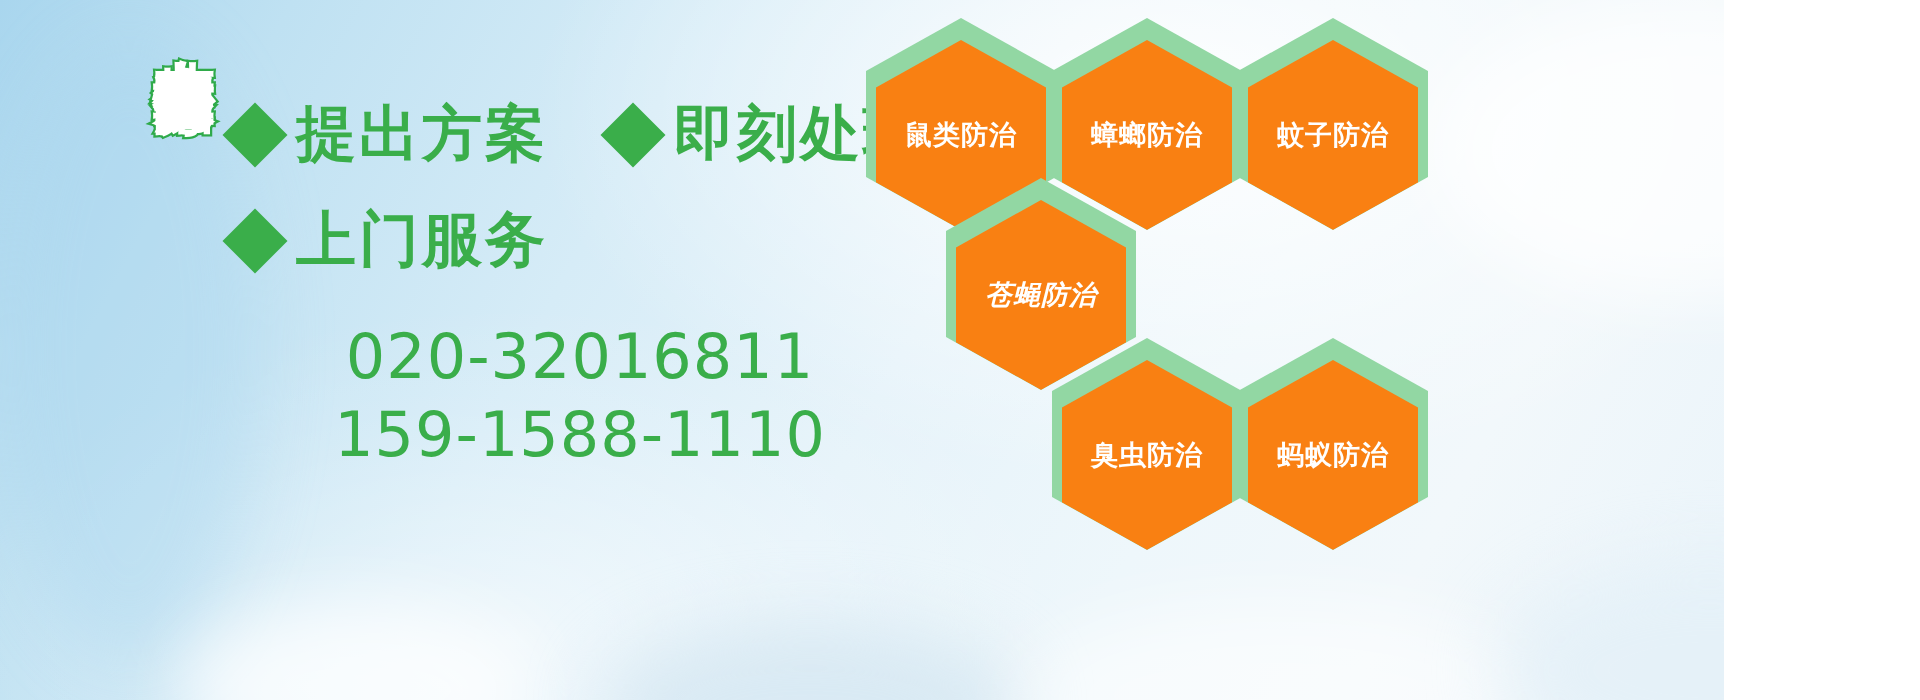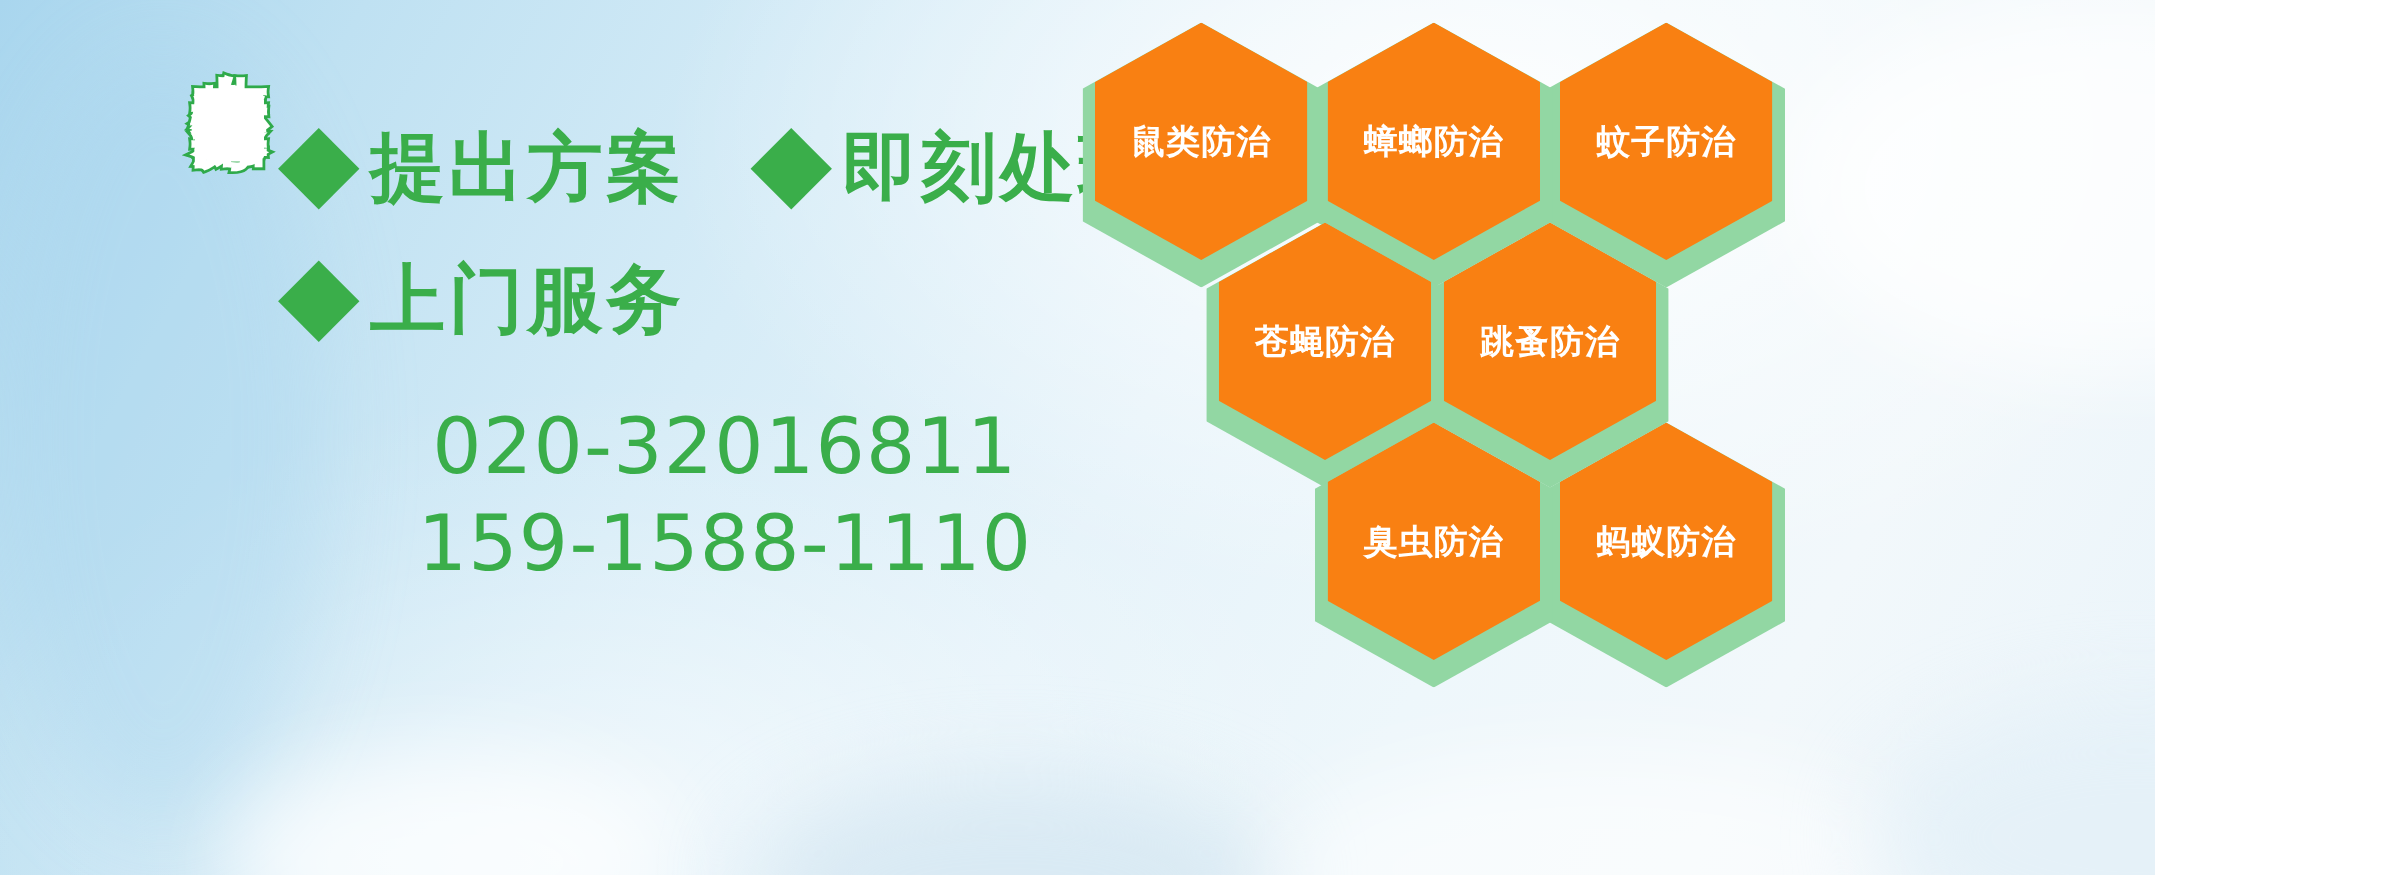--- a/index.html
+++ b/index.html
@@ -124,21 +124,21 @@
     height: 560px;
   }
   .hex {
     position: absolute;
     width: 190px;
     height: 212px;
     -webkit-clip-path: polygon(50% 0%, 100% 25%, 100% 75%, 50% 100%, 0% 75%, 0% 25%);
     clip-path: polygon(50% 0%, 100% 25%, 100% 75%, 50% 100%, 0% 75%, 0% 25%);
     background: #92d7a3;
     display: flex;
-    align-items: flex-start;
+    align-items: flex-end;
     justify-content: center;
   }
   .hex-inner {
     width: 170px;
     height: 190px;
     -webkit-clip-path: polygon(50% 0%, 100% 25%, 100% 75%, 50% 100%, 0% 75%, 0% 25%);
     clip-path: polygon(50% 0%, 100% 25%, 100% 75%, 50% 100%, 0% 75%, 0% 25%);
     background: #f98012;
     display: flex;
     align-items: center;
@@ -152,21 +152,21 @@
     letter-spacing: 1px;
     white-space: nowrap;
     text-align: center;
   }
 
   
   #hex-0 { left: 4px;   top: 14px; }
   #hex-1 { left: 190px; top: 14px; }
   #hex-2 { left: 376px; top: 14px; }
   
-  #hex-3 { left: 103px;  top: 174px; }
+  #hex-3 { left: 84px;  top: 174px; font-style: italic; }
   #hex-4 { left: 283px; top: 174px; }
   
   #hex-5 { left: 4px;   top: 334px; }
   #hex-6 { left: 190px; top: 334px; }
   #hex-7 { left: 376px; top: 334px; }
 </style>
 </head>
 <body>
 
 <div id="banner">
@@ -219,25 +219,20 @@
     <div class="hex" id="hex-1">
       <div class="hex-inner">
         <span class="hex-label">蟑螂防治</span>
       </div>
     </div>
     <div class="hex" id="hex-3">
       <div class="hex-inner">
         <span class="hex-label">苍蝇防治</span>
       </div>
     </div>
-    <div class="hex" id="hex-4">
-      <div class="hex-inner">
-        <span class="hex-label">跳蚤防治</span>
-      </div>
-    </div>
     <div class="hex" id="hex-7">
       <div class="hex-inner">
         <span class="hex-label">蚂蚁防治</span>
       </div>
     </div>
     <div class="hex" id="hex-6">
       <div class="hex-inner">
         <span class="hex-label">臭虫防治</span>
       </div>
     </div>

